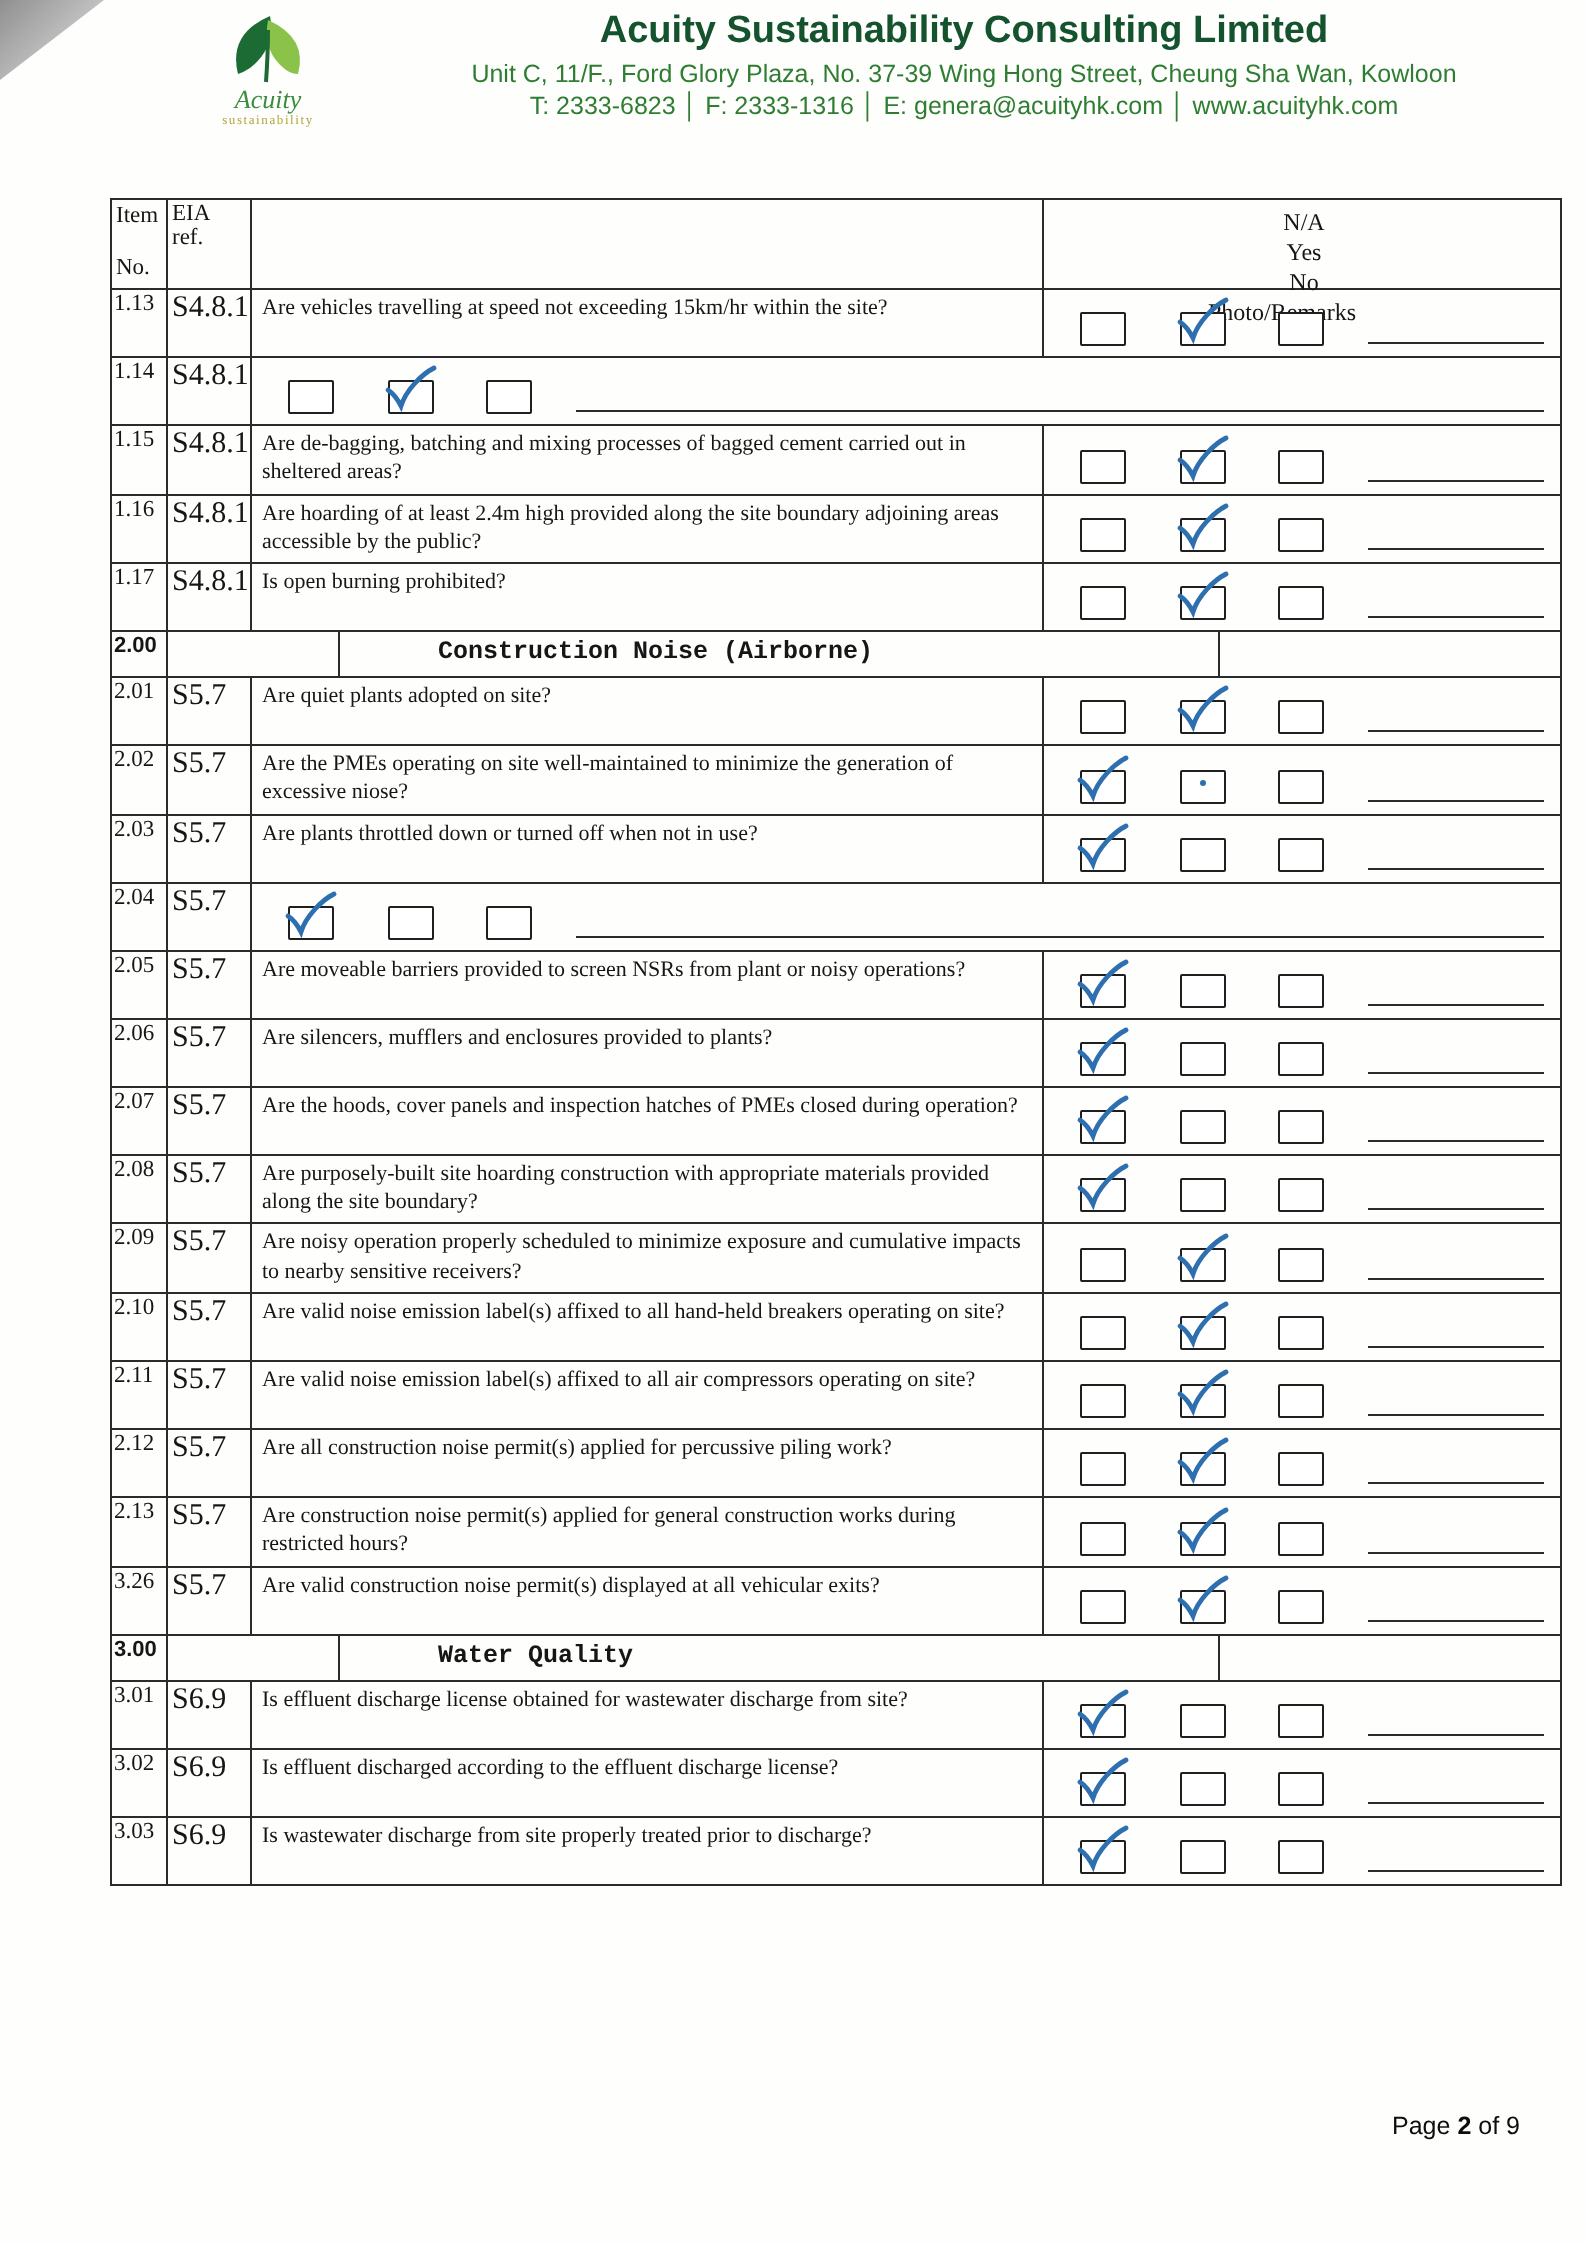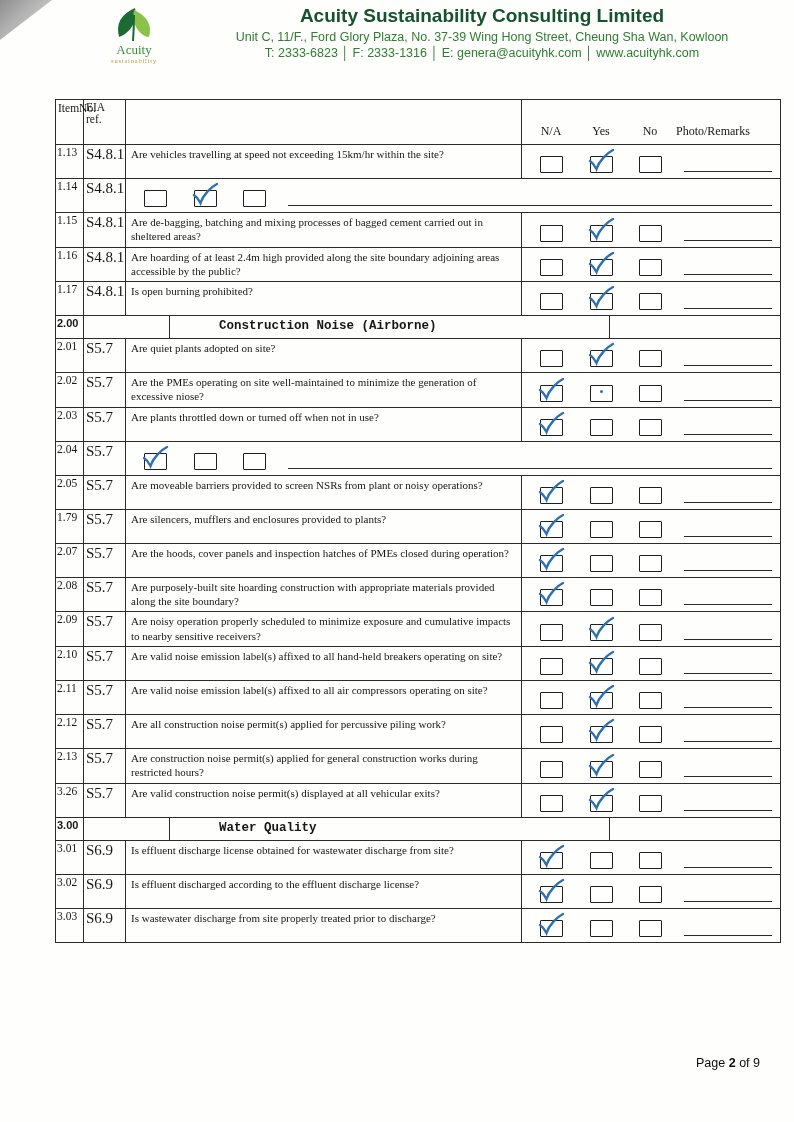--- a/index.html
+++ b/index.html
@@ -6,21 +6,21 @@
   .page{position:relative;width:794px;height:1122px;margin:0 auto;background:#fefefd;
         font-family:"Liberation Serif",serif;color:#161616;overflow:hidden;}
   
   .corner{position:absolute;top:0;left:0;width:52px;height:40px;
           background:linear-gradient(135deg,#8f8f8f 0%,#bfbfbf 55%,#e6e6e6 100%);
           clip-path:polygon(0 0,100% 0,0 100%);}
   
   .letterhead{position:relative;height:76px;}
   .logo{position:absolute;left:96px;top:3px;width:76px;text-align:center;}
   .logo svg{display:block;margin:0 auto;}
-  .logo-name{color:#3a8d3f;font-size:13px;line-height:1;}
+  .logo-name{font-style:italic;color:#3a8d3f;font-size:13px;line-height:1;}
   .logo-tag{font-size:6.5px;color:#b3a43c;letter-spacing:.8px;line-height:1.4;}
   .head-text{position:absolute;left:178px;right:8px;top:5px;text-align:center;
              font-family:"Liberation Sans",sans-serif;}
   .company{font-size:19px;font-weight:bold;color:var(--brand-dark);}
   .address{font-size:12.5px;color:var(--brand);margin-top:3px;}
   .contacts{font-size:12.5px;color:var(--brand);margin-top:2px;}
   .doc-title{margin:2px 10px 0 88px;font-family:"Liberation Sans",sans-serif;
              font-weight:bold;font-size:14px;color:#0d0d0d;white-space:pre-wrap;}
   
   .tbl{position:absolute;left:55px;top:99px;width:724px;border:1.6px solid #2b2b2b;
@@ -40,24 +40,24 @@
   .slot{display:flex;justify-content:center;}
   .slot.na{width:46px;}.slot.yes{width:54px;}.slot.no{width:44px;}
   .cb{position:relative;width:21px;height:15px;border:1.6px solid #1f1f1f;
       border-radius:1px;background:#fff;}
   .tick{position:absolute;left:-4px;top:-9px;width:28px;height:24px;overflow:visible;}
   .dot{position:absolute;left:9px;top:4px;width:3px;height:3px;border-radius:50%;
        background:var(--tick);}
   .remark{flex:1;margin:0 4px 1px 12px;border-bottom:1.3px solid #2b2b2b;height:13px;}
   
   .thead{height:44px;}
-  .hdr-item{display:flex;flex-direction:row;justify-content:space-between;
+  .hdr-item{display:flex;flex-direction:column;justify-content:space-between;
             height:100%;box-sizing:border-box;padding:1px 1px 3px 1px;font-size:11.5px;}
   .thead .c.eia{font-size:11.5px;}
-  .thead .c.ans{align-items:flex-end;padding-top:4px;}
+  .thead .c.ans{align-items:center;padding-top:4px;flex-direction:column;}
   .lbl{font-size:12px;text-align:center;}
   .remark-lbl{flex:1;text-align:center;font-size:12px;padding-right:22px;}
   
   .page-footer{position:absolute;top:1056px;right:34px;
                font-family:"Liberation Sans",sans-serif;font-size:12.5px;color:#0d0d0d;}
   .page-footer .pg{font-weight:bold;}
 </style>
 </head>
 <body>
 
@@ -319,21 +319,21 @@
             <div class="slot yes">
               <div class="cb"></div>
             </div>
             <div class="slot no">
               <div class="cb"></div>
             </div>
             <div class="remark"></div>
           </div>
         </div>
         <div class="trow qrow">
-          <div class="c item">1.79</div>
+          <div class="c item">2.06</div>
           <div class="c eia">S5.7</div>
           <div class="c q">Are silencers, mufflers and enclosures provided to plants?</div>
           <div class="c ans">
             <div class="slot na">
               <div class="cb">
                 <svg class="tick" viewBox="0 0 28 24">
                   <path d="M3 13 C6 15 8 18 9.5 21 C12 13 20 5 26 2" fill="none" stroke="var(--tick)" stroke-width="2.4" stroke-linecap="round"></path>
                 </svg>
               </div>
             </div>

